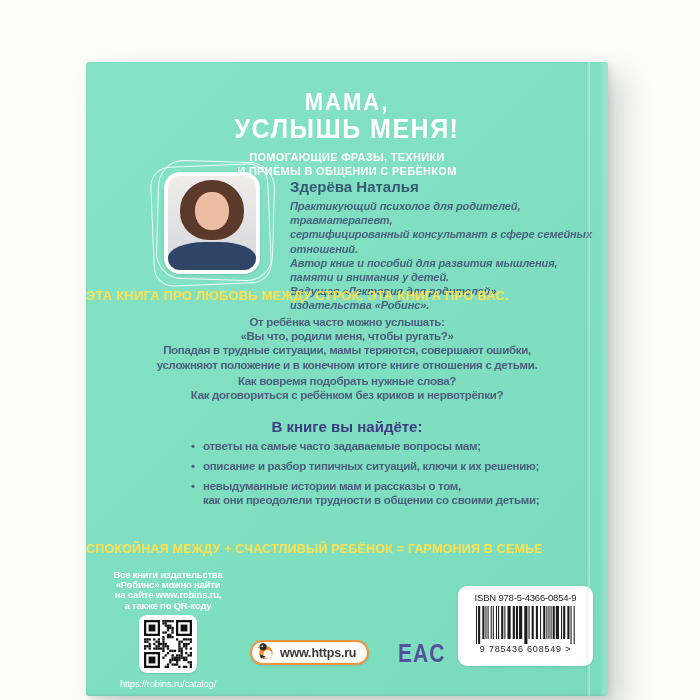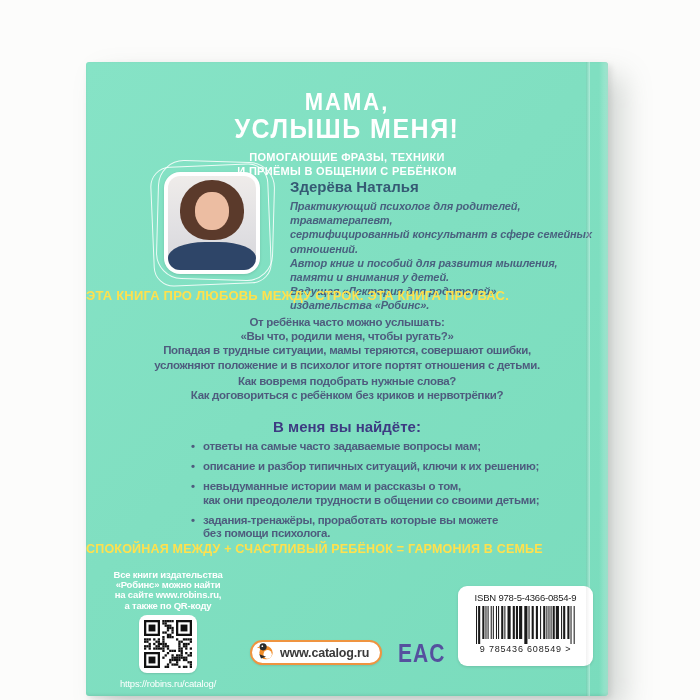--- a/index.html
+++ b/index.html
@@ -126,37 +126,35 @@
       <div>издательства «Робинс».</div>
     </div>
   </div>
 
   <div class="tagline tagline-top">ЭТА КНИГА ПРО ЛЮБОВЬ МЕЖДУ СТРОК. ЭТА КНИГА ПРО ВАС.</div>
 
   <div class="para p1">
     <div>От ребёнка часто можно услышать:</div>
     <div>«Вы что, родили меня, чтобы ругать?»</div>
     <div>Попадая в трудные ситуации, мамы теряются, совершают ошибки,</div>
-    <div>усложняют положение и в психолог итоге портят отношения с детьми.</div>
+    <div>усложняют положение и в конечном итоге книге отношения с детьми.</div>
   </div>
 
   <div class="para p2">
     <div>Как вовремя подобрать нужные слова?</div>
     <div>Как договориться с ребёнком без криков и нервотрёпки?</div>
   </div>
 
-  <div class="list-heading">В меня вы найдёте:</div>
+  <div class="list-heading">В книге вы найдёте:</div>
 
   <ul class="features">
     <li>ответы на самые часто задаваемые вопросы мам;</li>
     <li>описание и разбор типичных ситуаций, ключи к их решению;</li>
     <li>невыдуманные истории мам и рассказы о том,
 как они преодолели трудности в общении со своими детьми;</li>
-    <li>задания-тренажёры, проработать которые вы можете
-без помощи психолога.</li>
   </ul>
 
   <div class="tagline tagline-bottom">СПОКОЙНАЯ МЕЖДУ + СЧАСТЛИВЫЙ РЕБЁНОК = ГАРМОНИЯ В СЕМЬЕ</div>
 
   <div class="qr-col">
     <div class="qr-note">
       <div>Все книги издательства</div>
       <div>«Робинс» можно найти</div>
       <div>на сайте www.robins.ru,</div>
       <div>а также по QR-коду</div>
@@ -309,21 +307,21 @@
     <span>
       <svg width="20" height="20" viewBox="0 0 24 24">
         <circle cx="12" cy="14" r="8" fill="#f08c28"></circle>
         <ellipse cx="14" cy="16" rx="5" ry="5.3" fill="#fff"></ellipse>
         <path d="M4 16 L12 19 L6 21 Z" fill="#2b2b2b"></path>
         <circle cx="8.5" cy="7" r="4.3" fill="#2b2b2b"></circle>
         <circle cx="7.6" cy="6.2" r="1" fill="#fff"></circle>
         <polygon points="4.5,6.5 1,7.8 4.7,8.8" fill="#f08c28"></polygon>
       </svg>
     </span>
-    <span class="pill-text">www.catalog.ru</span>
+    <span class="pill-text">www.https.ru</span>
   </div>
 
   <div class="eac">EAC</div>
 
   <div class="isbn-box">
     <div class="isbn-text">ISBN 978-5-4366-0854-9</div>
     <svg id="barcode-svg" class="barcode-svg" width="106" height="38" viewBox="0 0 106 38">
         <g fill="#1a1a1a">
           <rect x="3.00" y="0" width="1.05" height="38"></rect>
           <rect x="5.10" y="0" width="2.10" height="38"></rect>

